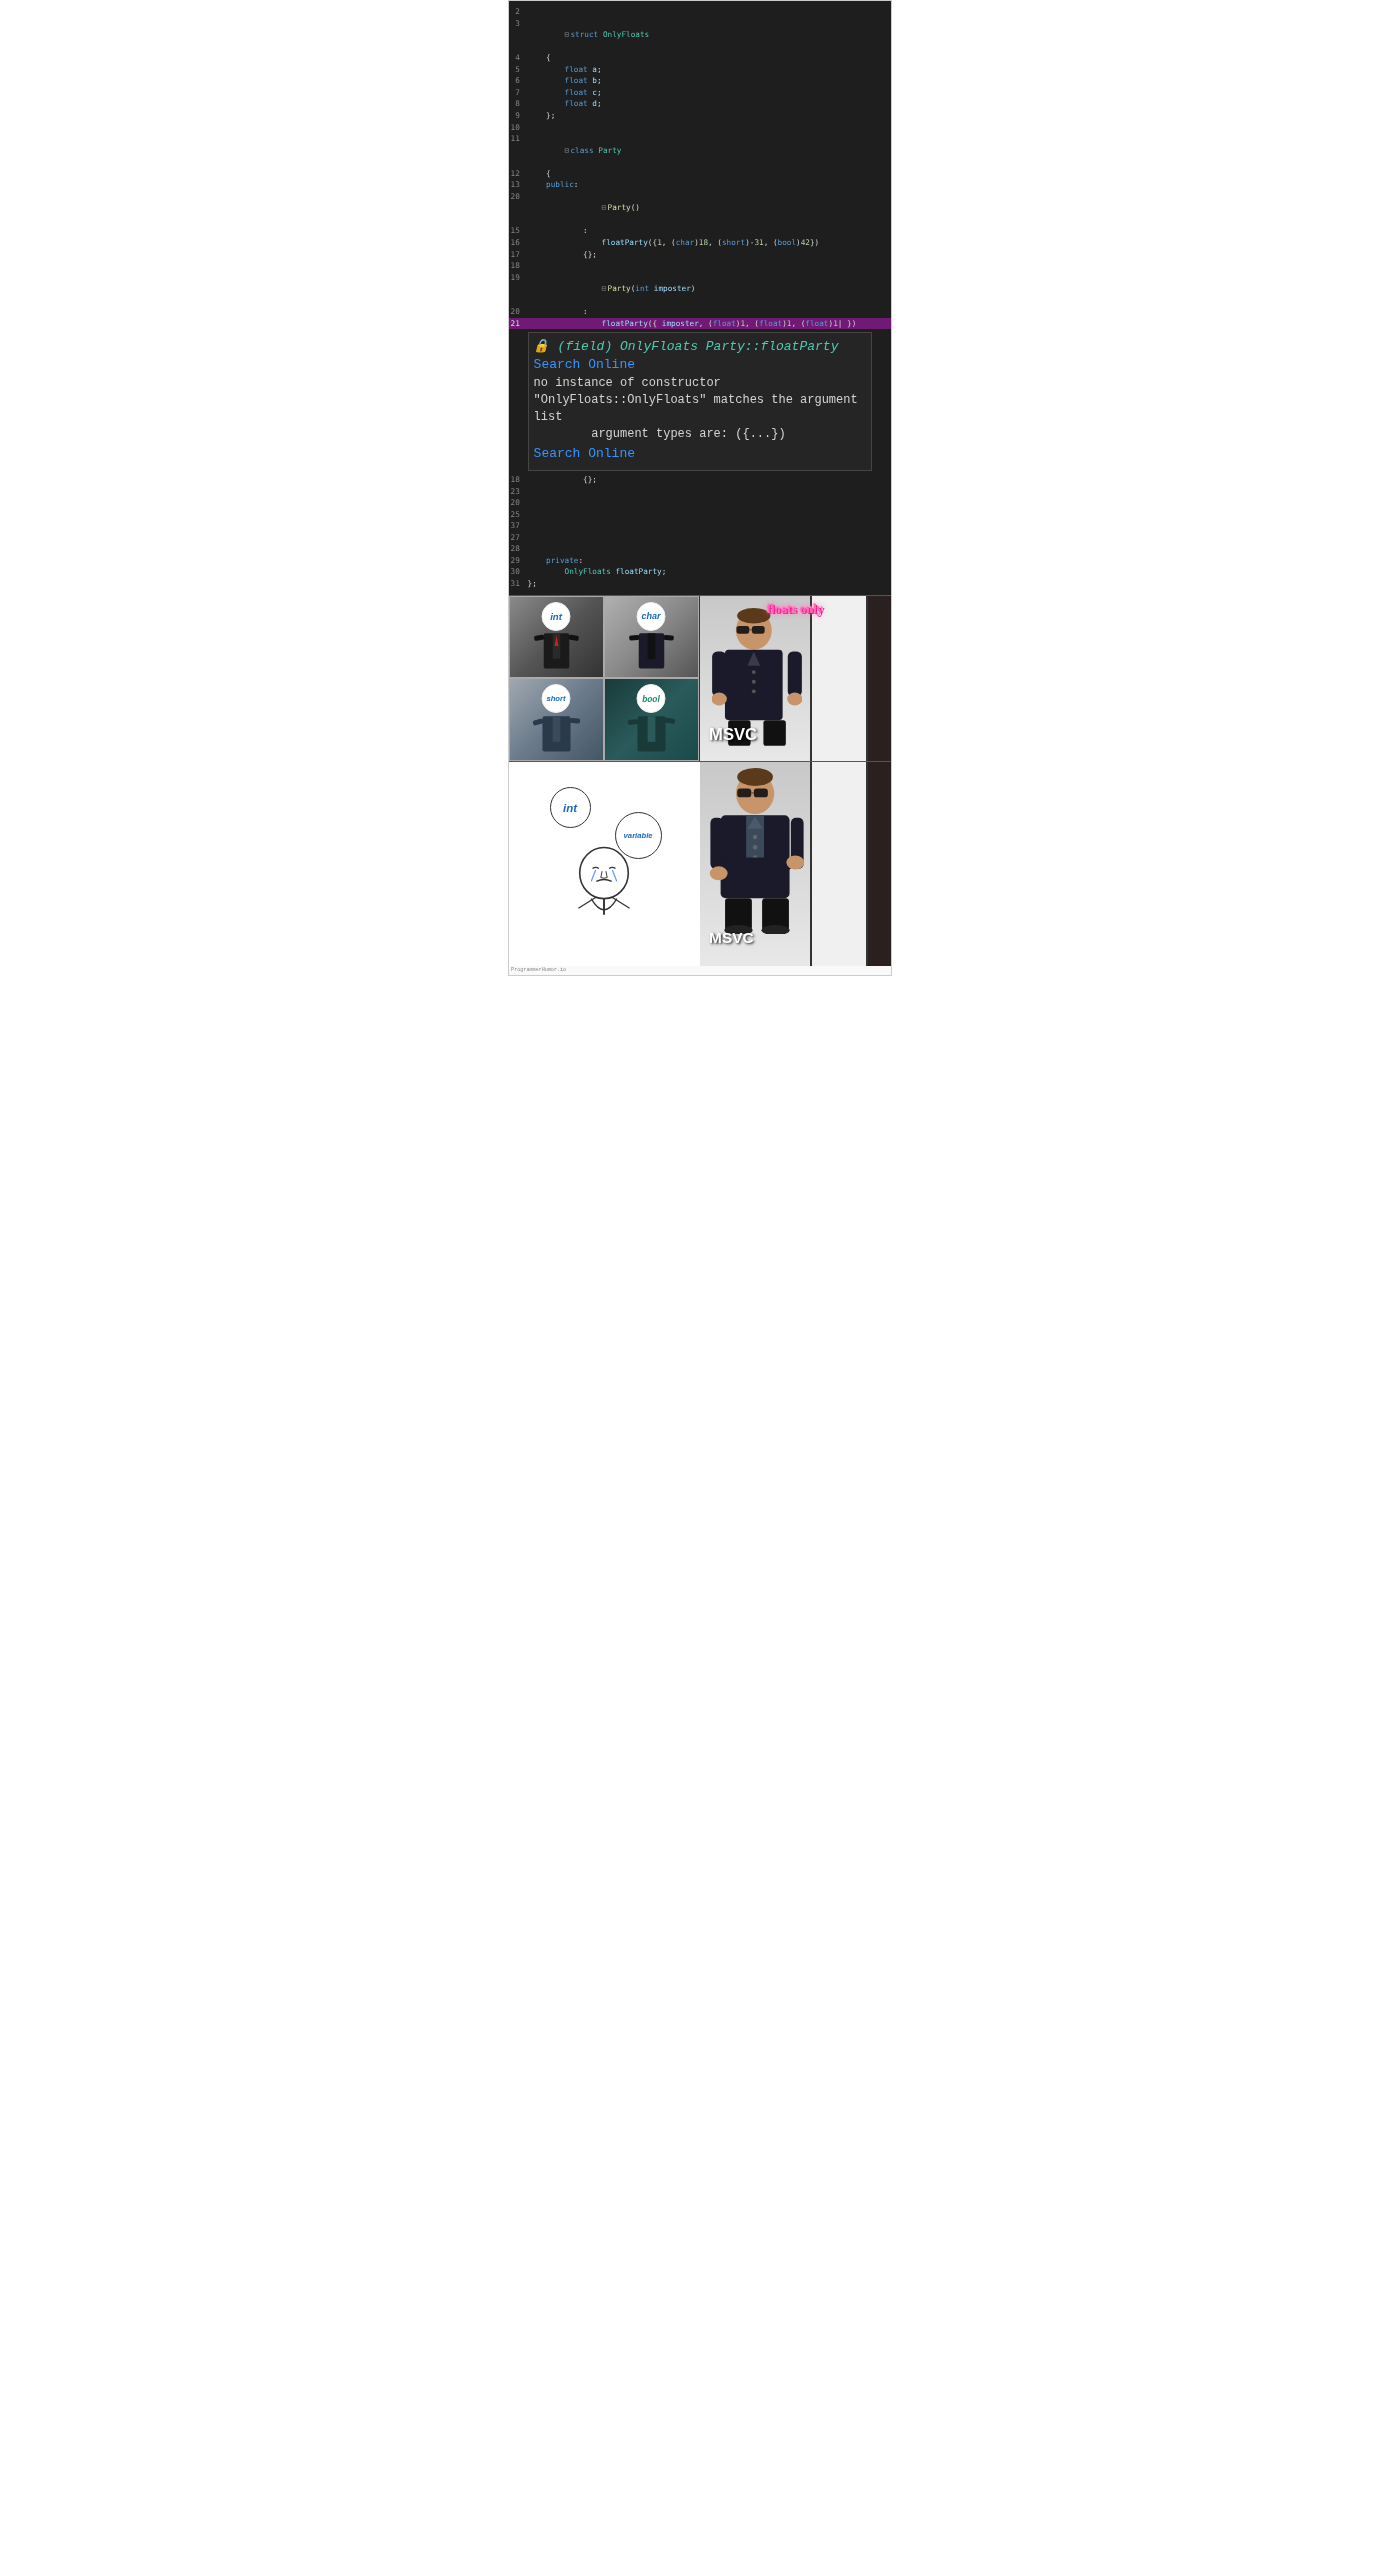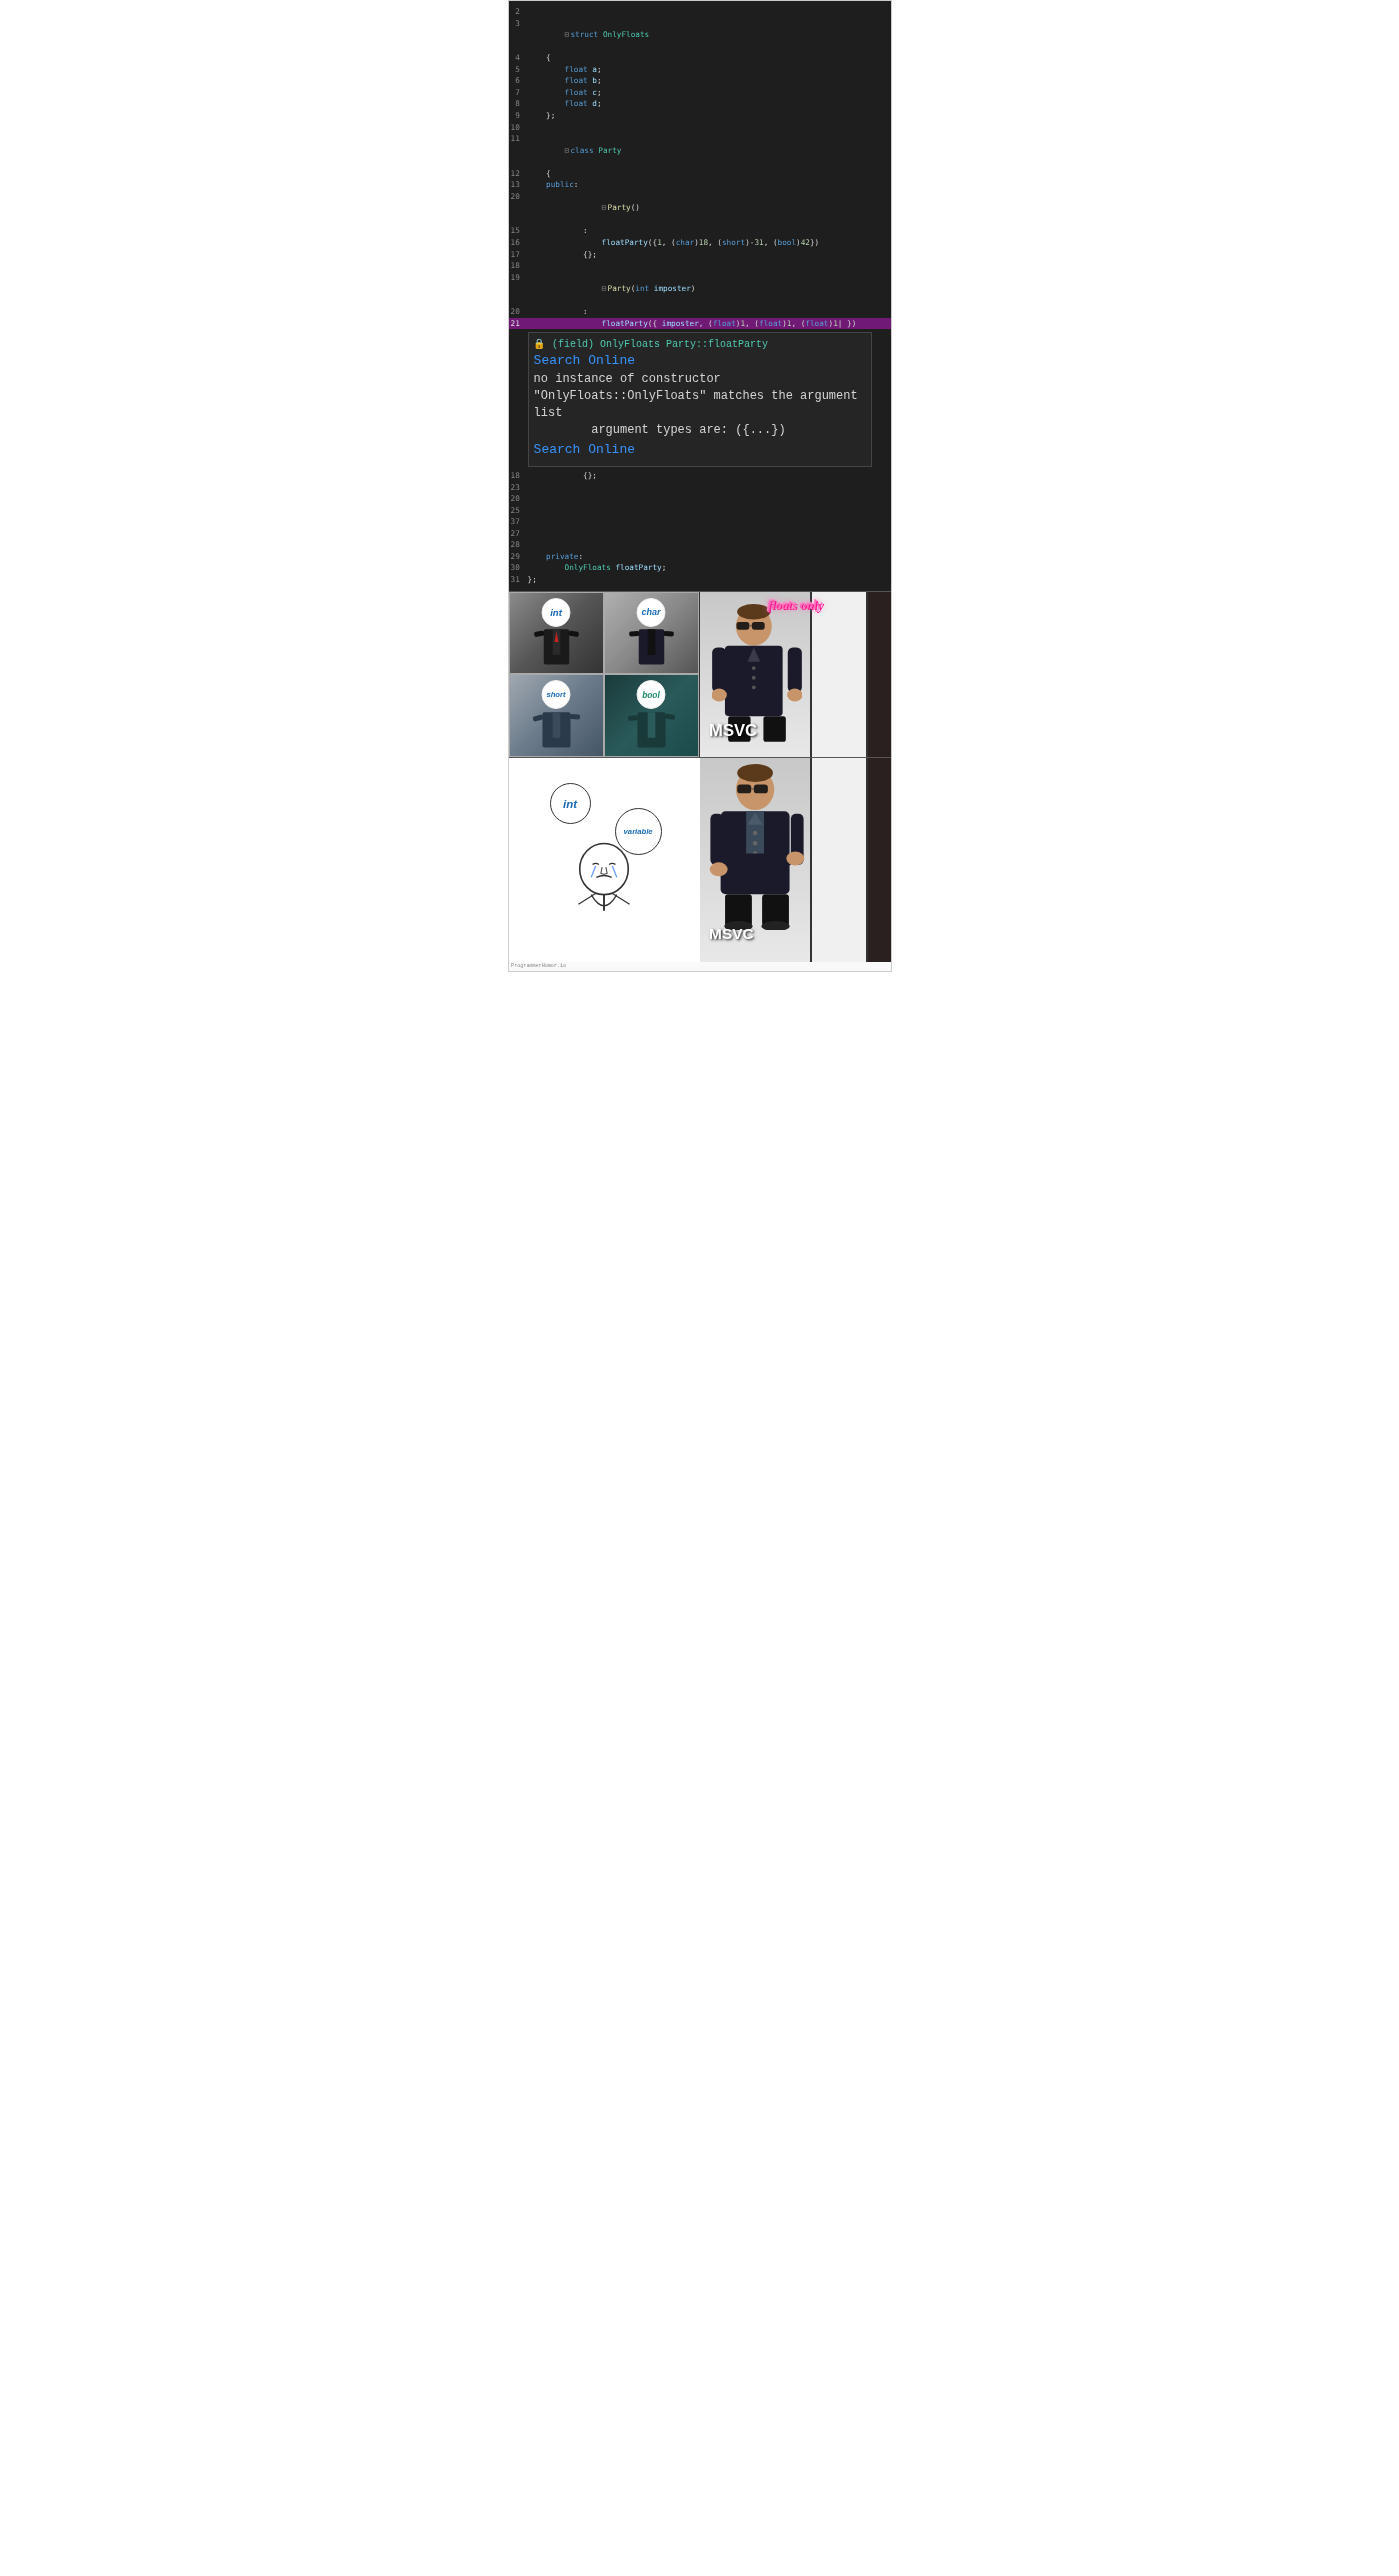--- a/index.html
+++ b/index.html
@@ -56,22 +56,23 @@
     .tooltip-box {
       background: #252526;
       border: 0.6px solid #454545;
       margin: 2.6px 19px 2.6px 19px;
       padding: 5.1px;
       font-size: 7px;
     }
 
     .tooltip-title {
       color: #4ec9b0;
-      font-size: 10px;
+      font-size: 13px;
       margin-bottom: 2.6px;
+      font-style: italic;
     }
 
     .tooltip-link {
       color: #3794ff;
       font-size: 13px;
       cursor: pointer;
       margin-bottom: 3.8px;
       display: block;
     }
 
@@ -391,21 +392,21 @@
           </svg>
           <div style="position:absolute; top:5.1px; left:50%; transform:translateX(-50%); width:29px; height:29px; background:white; border-radius:50%; display:flex; align-items:center; justify-content:center; border:1.3px solid #eee;">
             <span style="font-weight:bold; font-style:italic; color:#1a8a6a; font-size:8.3px; font-family:Arial;">bool</span>
           </div>
         </div>
       </div>
     </div>
 
     <div class="right-panel">
 
-      <div style="position:absolute; top:6.4px; left:0; right:0; text-align:center; z-index:10;font-style:italic;">
+      <div style="position:absolute; top:6.4px; left:0; right:0; text-align:center; z-index:10;">
         <span style="font-size:12.8px; font-weight:bold; color:#ff69b4; font-family:'Comic Sans MS', cursive; text-shadow:1.3px 1.3px 0 #ff1493, -0.6px -0.6px 0 #ff88cc, 0 0 6.4px #ff69b4;">floats only</span>
       </div>
 
       <div style="position:absolute; right:0; top:0; bottom:0; width:22.4px; background:#2a2020;"></div>
       <div style="position:absolute; right:22.4px; top:0; bottom:0; width:58px; background:#f0f0f0; border-left:2.6px solid #333; border-right:2.6px solid #333;"></div>
 
       <svg width="90" height="141" viewBox="0 0 140 220" style="position:absolute; left:12.8px; top:12.8px;">
 
         <ellipse cx="65" cy="35" rx="28" ry="30" fill="#c8956a"></ellipse>
 

